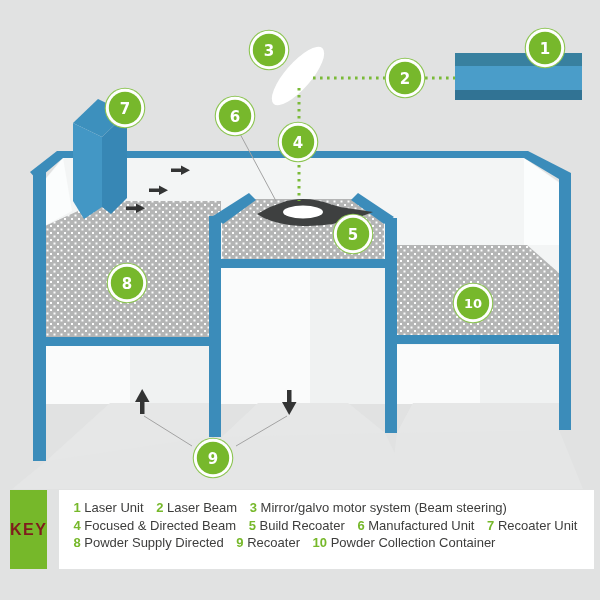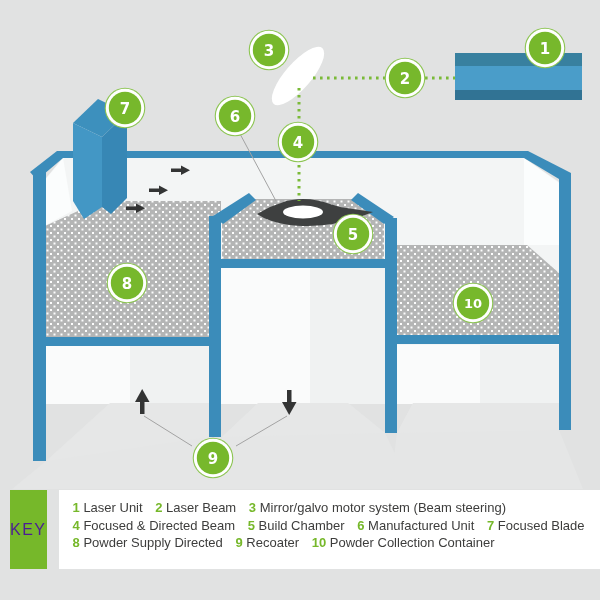--- a/index.html
+++ b/index.html
@@ -4,22 +4,22 @@
 <style>
   html,body{margin:0;padding:0;}
   #stage{position:relative;width:600px;height:600px;background:#e1e2e2;overflow:hidden;
          font-family:"Liberation Sans",sans-serif;}
   #diagram{position:absolute;left:0;top:0;}
   text.cnum{font-family:"DejaVu Sans","Liberation Sans",sans-serif;font-weight:bold;fill:#ffffff;
             font-size:15px;text-anchor:middle;}
   text.cnum.small{font-size:13px;}
   
   .keywrap{position:absolute;left:10px;top:490px;width:582px;height:79px;display:flex;}
-  .keybox{width:47px;height:79px;background:#76b82a;color:#4c1d95;display:flex;
-          align-items:center;justify-content:center;font-weight:normal;font-size:16px;
+  .keybox{width:47px;height:79px;background:#76b82a;color:#7f1d1d;display:flex;
+          align-items:center;justify-content:center;font-weight:bold;font-size:16px;
           letter-spacing:1.5px;}
   .keypanel{margin-left:12px;flex:1;background:#ffffff;padding:9px 8px 0 14px;}
   .key-row{white-space:nowrap;line-height:17.5px;font-size:13px;color:#3d3d3c;}
   .ki{margin-right:9px;}
   .kn{color:#76b82a;font-weight:bold;font-style:normal;}
 </style>
 </head>
 <body>
 
 <div id="stage">
@@ -194,23 +194,23 @@
 <div class="keywrap">
   <div class="keybox">KEY</div>
   <div class="keypanel">
     <div class="key-row">
       <span class="ki"><b class="kn">1</b> <span class="kl">Laser Unit</span></span>
       <span class="ki"><b class="kn">2</b> <span class="kl">Laser Beam</span></span>
       <span class="ki"><b class="kn">3</b> <span class="kl">Mirror/galvo motor system (Beam steering)</span></span>
     </div>
     <div class="key-row">
       <span class="ki"><b class="kn">4</b> <span class="kl">Focused &amp; Directed Beam</span></span>
-      <span class="ki"><b class="kn">5</b> <span class="kl">Build Chamber</span></span>
+      <span class="ki"><b class="kn">5</b> <span class="kl">Build Recoater</span></span>
       <span class="ki"><b class="kn">6</b> <span class="kl">Manufactured Unit</span></span>
-      <span class="ki"><b class="kn">7</b> <span class="kl">Focused Blade</span></span>
+      <span class="ki"><b class="kn">7</b> <span class="kl">Recoater Unit</span></span>
     </div>
     <div class="key-row">
       <span class="ki"><b class="kn">8</b> <span class="kl">Powder Supply Directed</span></span>
       <span class="ki"><b class="kn">9</b> <span class="kl">Recoater</span></span>
       <span class="ki"><b class="kn">10</b> <span class="kl">Powder Collection Container</span></span>
     </div>
   </div>
 </div>
 </div>
 

